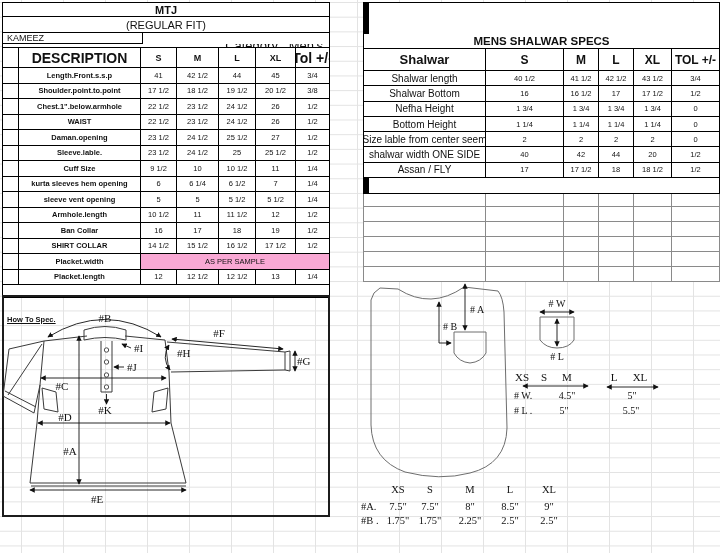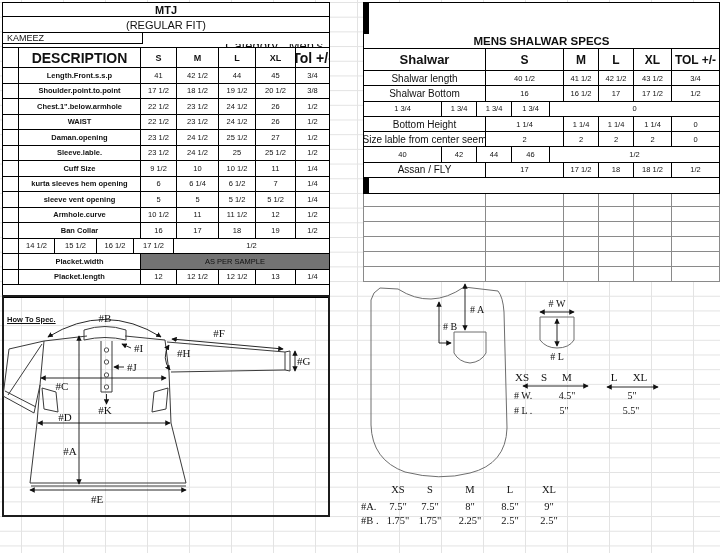--- a/index.html
+++ b/index.html
@@ -26,21 +26,21 @@
     font-size:7.5px;color:#111;white-space:nowrap;overflow:hidden;background:#fff;
   }
   .row .cell:last-child{border-right:none;}
   .b{font-weight:bold;}
   
   .ltable{left:2px;top:2px;width:328px;}
   .r-title{height:14px;} .r-fit{height:16px;} .r-garment{height:15px;flex-direction:column;}
   .r-head{height:20px;} .drow{height:15.5px;} .r-tail{height:12px;}
   .cA{width:16px;} .cB{width:122px;} .cC{width:36px;} .cD{width:42px;}
   .cE{width:37px;} .cF{width:40px;} .cG{width:35px;flex:1;}
-  .cSpan{flex:1;background:#737373;font-size:7.5px;}
+  .cSpan{flex:1;background:#f9a8d4;font-size:7.5px;}
   .full{flex:1;}
   .t-mtj{font-size:11px;font-weight:bold;}
   .t-fit{font-size:11px;}
   .t-garment{justify-content:flex-start;padding-left:4px;font-size:9px;}
   .t-cat{justify-content:flex-end;padding-right:6px;font-size:13px;}
   .kw-left{width:140px;}
   .lhead{font-size:14px;font-weight:bold;}
   .lsize{font-size:9px;font-weight:bold;}
   
   .rtable{left:363px;top:2px;width:357px;}
@@ -169,38 +169,39 @@
         <div class="cell cA"></div>
         <div class="cell cB b">sleeve vent opening</div>
         <div class="cell cC">5</div>
         <div class="cell cD">5</div>
         <div class="cell cE">5 1/2</div>
         <div class="cell cF">5 1/2</div>
         <div class="cell cG">1/4</div>
       </div>
       <div class="row drow">
         <div class="cell cA"></div>
-        <div class="cell cB b">Armhole.curve</div>
+        <div class="cell cB b">Armhole.length</div>
         <div class="cell cC">10 1/2</div>
         <div class="cell cD">11</div>
         <div class="cell cE">11 1/2</div>
         <div class="cell cF">12</div>
         <div class="cell cG">1/2</div>
       </div>
       <div class="row drow">
         <div class="cell cA"></div>
         <div class="cell cB b">Ban Collar</div>
         <div class="cell cC">16</div>
         <div class="cell cD">17</div>
         <div class="cell cE">18</div>
         <div class="cell cF">19</div>
         <div class="cell cG">1/2</div>
       </div>
       <div class="row drow">
         <div class="cell cA"></div>
+        <div class="cell cB b">SHIRT COLLAR</div>
         <div class="cell cC">14 1/2</div>
         <div class="cell cD">15 1/2</div>
         <div class="cell cE">16 1/2</div>
         <div class="cell cF">17 1/2</div>
         <div class="cell cG">1/2</div>
       </div>
       <div class="row drow">
         <div class="cell cA"></div>
         <div class="cell cB b">Placket.width</div>
         <div class="cell cSpan">AS PER SAMPLE</div>
@@ -263,20 +264,21 @@
       </div>
       <div class="row srow">
         <div class="cell sA slabel">Shalwar Bottom</div>
         <div class="cell sB">16</div>
         <div class="cell sC">16 1/2</div>
         <div class="cell sD">17</div>
         <div class="cell sE">17 1/2</div>
         <div class="cell sF">1/2</div>
       </div>
       <div class="row srow">
+        <div class="cell sA slabel">Nefha Height</div>
         <div class="cell sB">1 3/4</div>
         <div class="cell sC">1 3/4</div>
         <div class="cell sD">1 3/4</div>
         <div class="cell sE">1 3/4</div>
         <div class="cell sF">0</div>
       </div>
       <div class="row srow">
         <div class="cell sA slabel">Bottom Height</div>
         <div class="cell sB">1 1/4</div>
         <div class="cell sC">1 1/4</div>
@@ -286,24 +288,25 @@
       </div>
       <div class="row srow">
         <div class="cell sA slabel">Size lable from center seem</div>
         <div class="cell sB">2</div>
         <div class="cell sC">2</div>
         <div class="cell sD">2</div>
         <div class="cell sE">2</div>
         <div class="cell sF">0</div>
       </div>
       <div class="row srow">
+        <div class="cell sA slabel">shalwar width ONE SIDE</div>
         <div class="cell sB">40</div>
         <div class="cell sC">42</div>
         <div class="cell sD">44</div>
-        <div class="cell sE">46</div>
+        <div class="cell sE">20</div>
         <div class="cell sF">1/2</div>
       </div>
       <div class="row srow">
         <div class="cell sA slabel">Assan / FLY</div>
         <div class="cell sB">17</div>
         <div class="cell sC">17 1/2</div>
         <div class="cell sD">18</div>
         <div class="cell sE">18 1/2</div>
         <div class="cell sF">1/2</div>
       </div>

